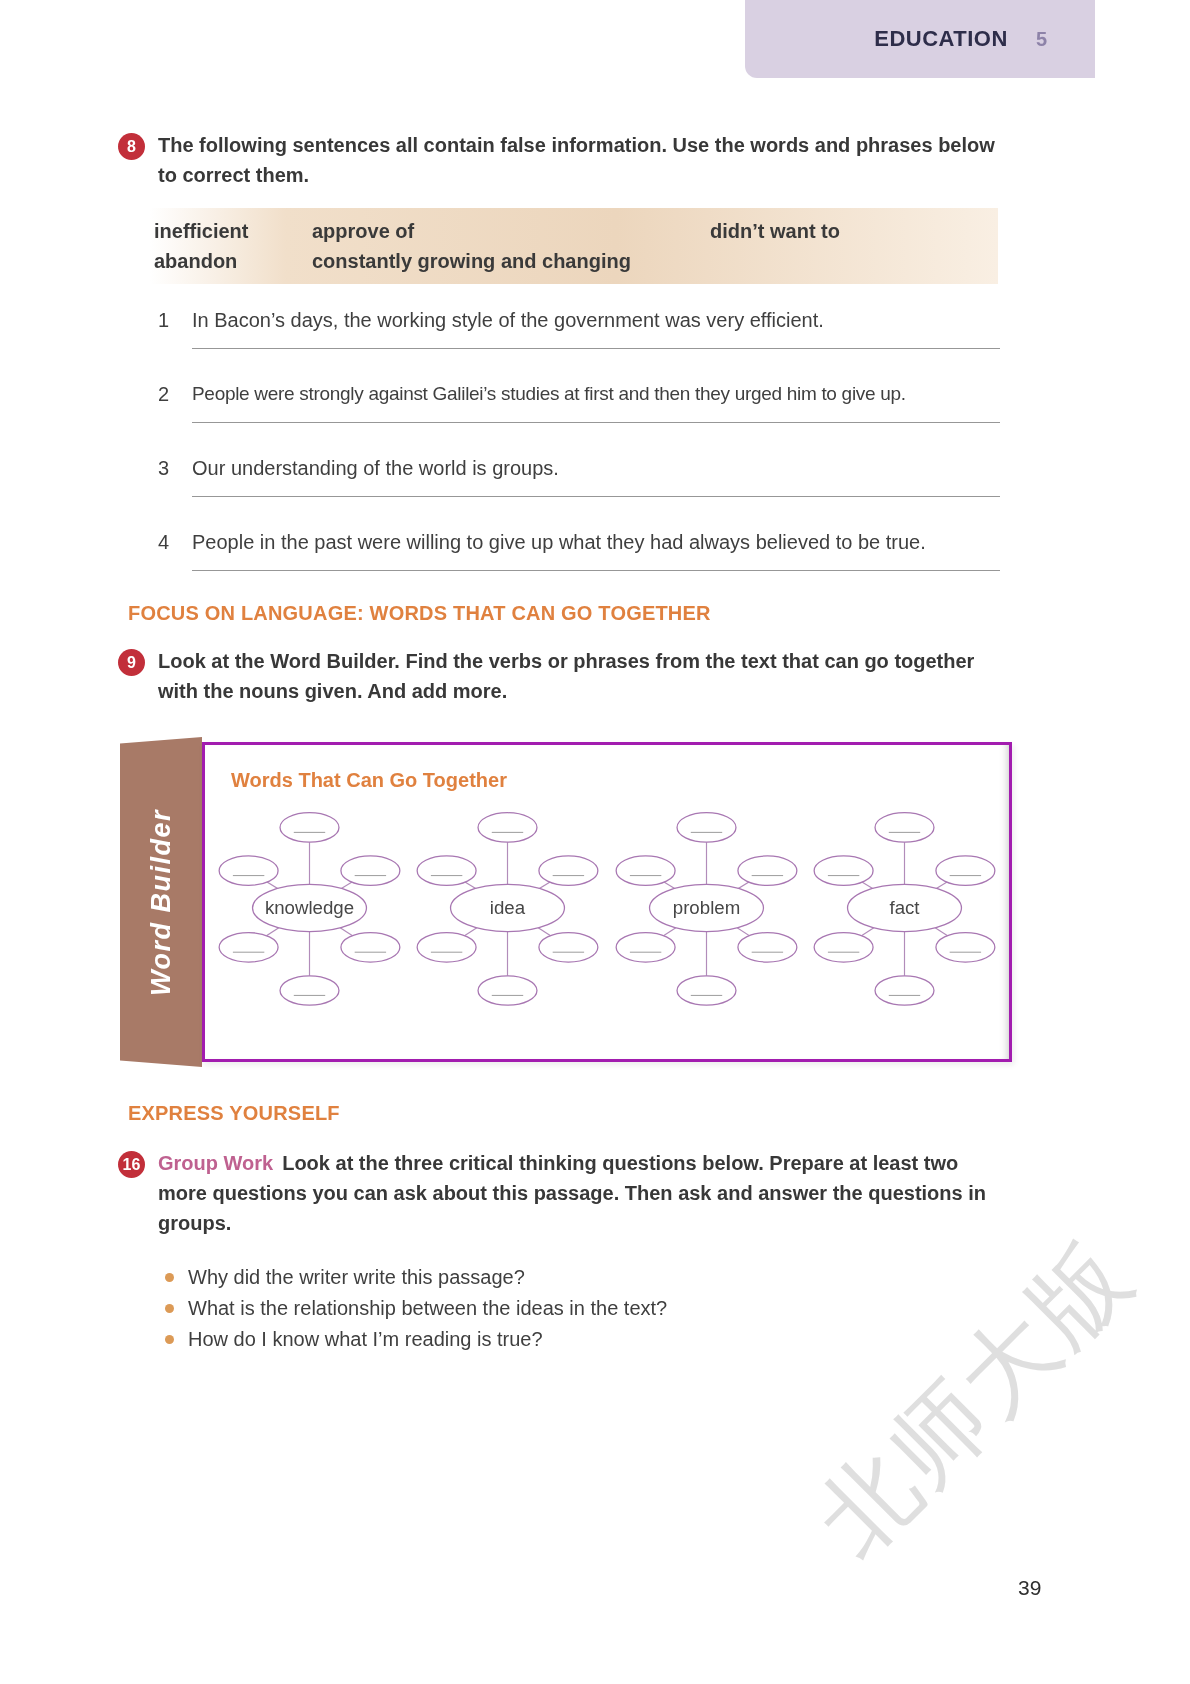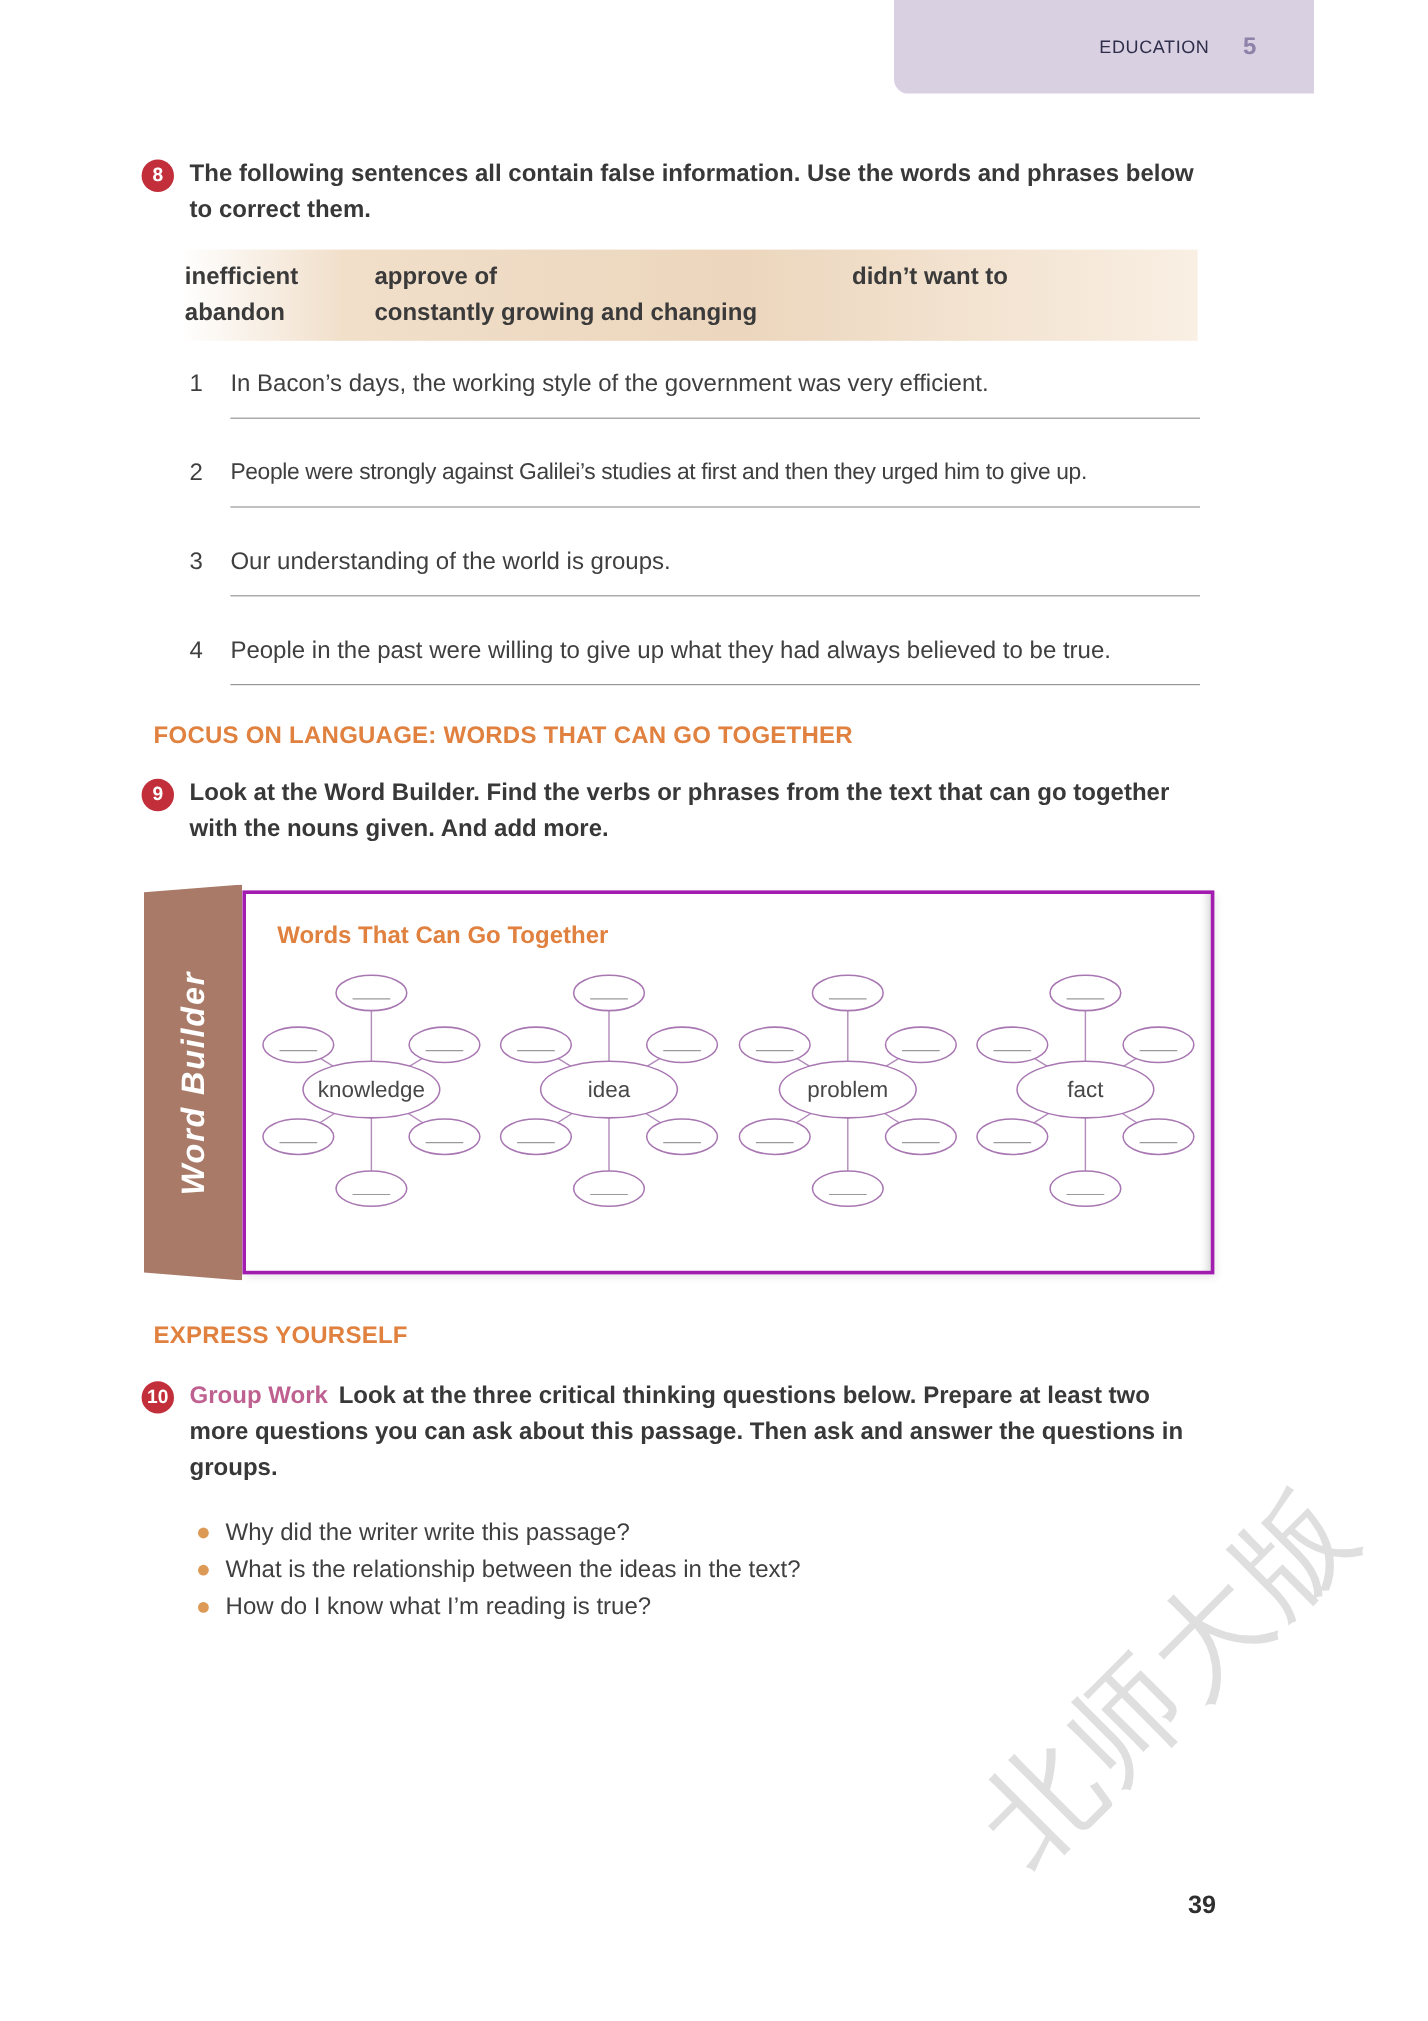--- a/index.html
+++ b/index.html
@@ -16,21 +16,21 @@
   
   .header-tab {
     position: absolute;
     top: 0; left: 745px;
     width: 350px; height: 78px;
     background: #d9d0e2;
     border-radius: 0 0 0 12px;
     display: flex; align-items: center; justify-content: flex-end;
     gap: 28px; padding-right: 48px; box-sizing: border-box;
   }
-  .header-section { font-weight: normal; font-size: 15px; color: #2e2d4a; letter-spacing: 0.5px; margin-left: 23px; }
+  .header-section { font-weight: bold; font-size: 22px; color: #2e2d4a; letter-spacing: 0.5px; margin-left: 23px; }
   .header-unit { font-weight: bold; font-size: 20px; color: #8d82a8; }
 
   
   .ex { position: absolute; left: 118px; width: 882px; }
   .ex8 { top: 130px; }
   .ex9 { top: 646px; }
   .ex10 { top: 1148px; }
 
   .ex-head { display: flex; gap: 13px; }
   .badge {
@@ -93,21 +93,21 @@
   .spider { width: 197px; height: 220px; }
   .center-label { font-size: 19px; fill: #474747; font-family: "Liberation Sans", sans-serif; }
 
   
   .questions { margin: 24px 0 0 34px; padding: 0; list-style: none; }
   .questions li { display: flex; }
   .q-text { font-size: 20px; line-height: 31px; color: #3f3f3f; }
   .dot { width: 9px; height: 9px; background: #dc9a56; border-radius: 50%; margin: 11px 14px 0 13px; flex: none; }
 
   
-  .page-number { position: absolute; top: 1576px; left: 990px; font-size: 21px; font-weight: bold; color: #2f2f2f; }
+  .page-number { position: absolute; top: 1576px; left: 1018px; font-size: 21px; font-weight: normal; color: #2f2f2f; }
   .watermark {
     position: absolute; left: 715px; top: 1350px; width: 520px;
     text-align: center; font-size: 95px; line-height: 95px;
     color: rgba(150,150,150,0.30);
     transform: rotate(-45deg); letter-spacing: 4px;
     font-family: "DejaVu Sans", sans-serif;
     pointer-events: none;
   }
 </style>
 </head>
@@ -304,21 +304,21 @@
     </svg>
   </div>
 </div>
     </div>
   </div>
 
   <h2 class="section-heading express-heading">EXPRESS YOURSELF</h2>
 
   <section class="ex ex10">
     <div class="ex-head">
-      <span class="badge">10</span>
+      <span class="badge">16</span>
       <p class="ex-text"><span class="lead">Group Work</span><span>Look at the three critical thinking questions below. Prepare at least two more questions you can ask about this passage. Then ask and answer the questions in groups.</span></p>
     </div>
     <ul class="questions">
       <li>
         <span class="dot"></span>
         <span class="q-text">Why did the writer write this passage?</span>
       </li>
       <li>
         <span class="dot"></span>
         <span class="q-text">What is the relationship between the ideas in the text?</span>

